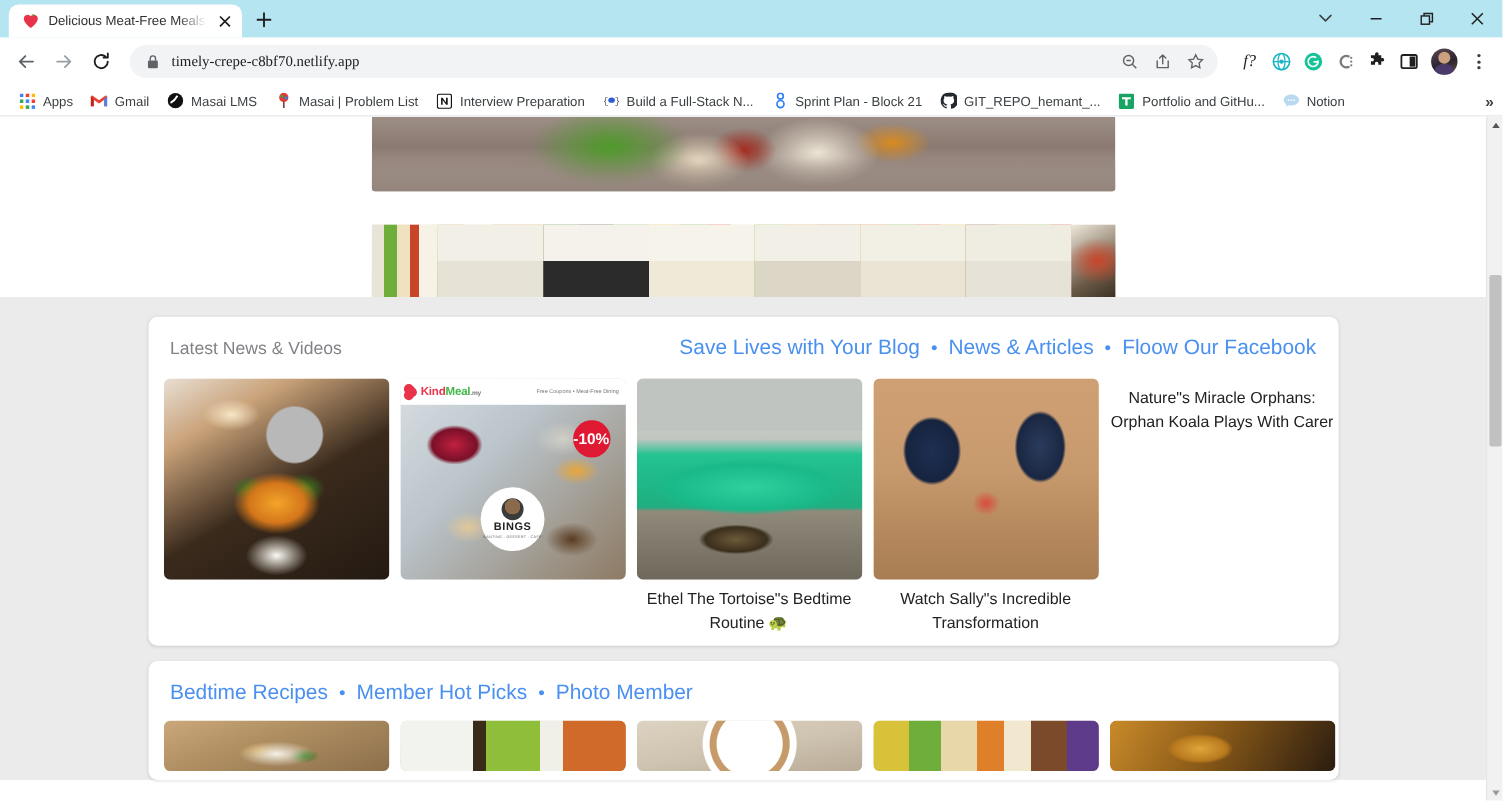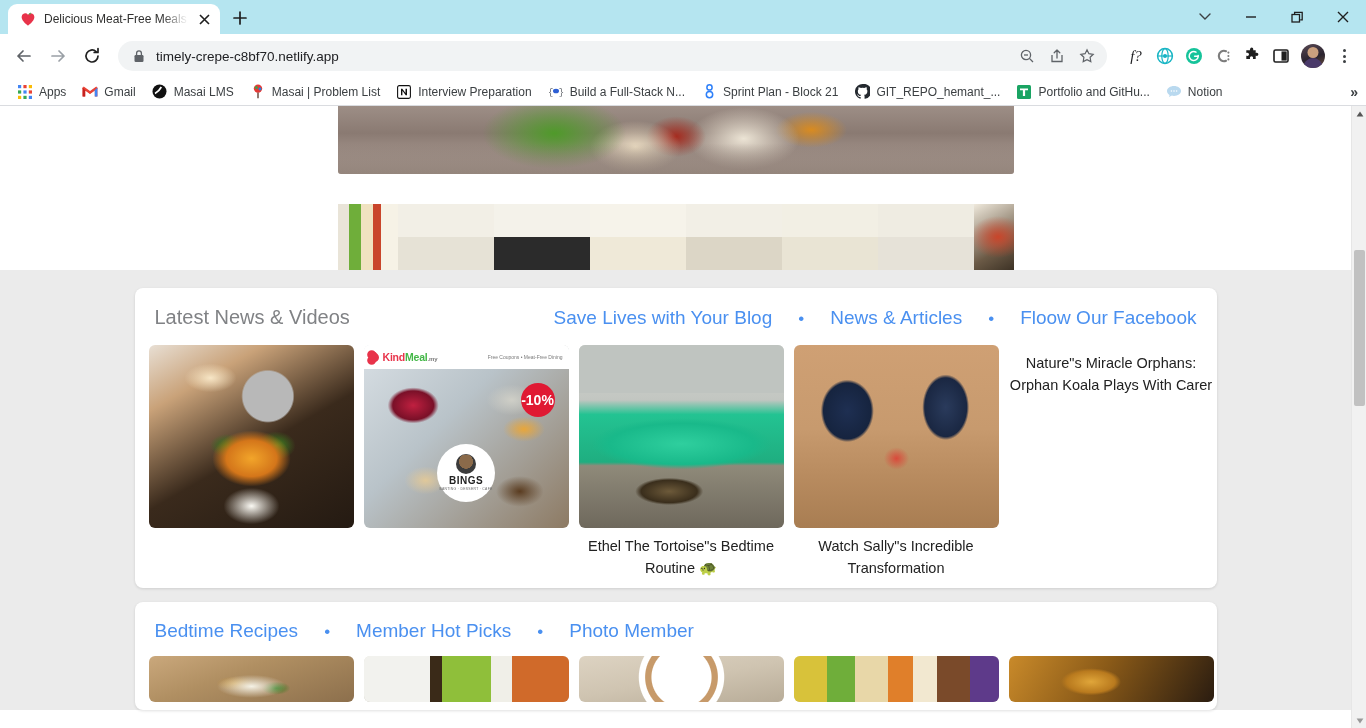--- a/index.html
+++ b/index.html
@@ -51,20 +51,21 @@
     padding: 0 8px; gap: 2px; flex: 0 0 44px;
   }
   .navbtn {
     width: 32px; height: 32px; display: flex; align-items: center; justify-content: center;
     border-radius: 50%; flex: 0 0 32px;
   }
   .omnibox {
     flex: 1 1 auto; height: 30px; background: #f1f3f4; border-radius: 16px;
     display: flex; align-items: center; margin: 0 6px 0 8px; padding: 0 6px 0 12px;
     min-width: 0;
+    font-family: Liberation Serif, serif;
   }
   .omnibox-lock { width: 18px; flex: 0 0 18px; display: flex; align-items: center; justify-content: center; }
   .omnibox-url {
     flex: 1 1 auto; font-size: 13.5px; color: #202124; margin-left: 8px;
     white-space: nowrap; overflow: hidden;
   }
   .omni-actions { display: flex; align-items: center; gap: 2px; }
   .omni-icon { width: 28px; height: 28px; display: flex; align-items: center; justify-content: center; }
   .ext-icons { display: flex; align-items: center; gap: 3px; padding-left: 8px; }
   .ext { width: 26px; height: 26px; display: flex; align-items: center; justify-content: center; }
@@ -133,22 +134,22 @@
 
   .card {
     width: 1082px; margin: 0 auto 14px; background: #ffffff;
     border-radius: 8px; box-shadow: 0 1px 3px rgba(0,0,0,.12);
     padding: 18px 10px 8px;
   }
   .card-head {
     display: flex; align-items: baseline; justify-content: space-between;
     padding: 0 10px 0 10px;
   }
-  .card-title { font-size: 20px; color: #808285; font-weight: 400; }
-  .card-links { font-size: 19px; color: #4a90f0; display: flex; align-items: baseline; gap: 26px; }
+  .card-title { font-size: 16px; color: #808285; font-weight: 400; }
+  .card-links { font-size: 19px; color: #4a90f0; display: flex; align-items: baseline; gap: 10px; }
   .card-links .sep { color: #4a90f0; font-size: 17px; }
   .card-links a { color: #4a90f0; text-decoration: none; }
 
   .row {
     display: flex; gap: 10px; padding: 16px 4px 0; align-items: flex-start;
   }
   .cell { width: 205px; flex: 0 0 205px; }
   .cell-img {
     width: 205px; height: 183px; border-radius: 6px; overflow: hidden; position: relative;
   }

